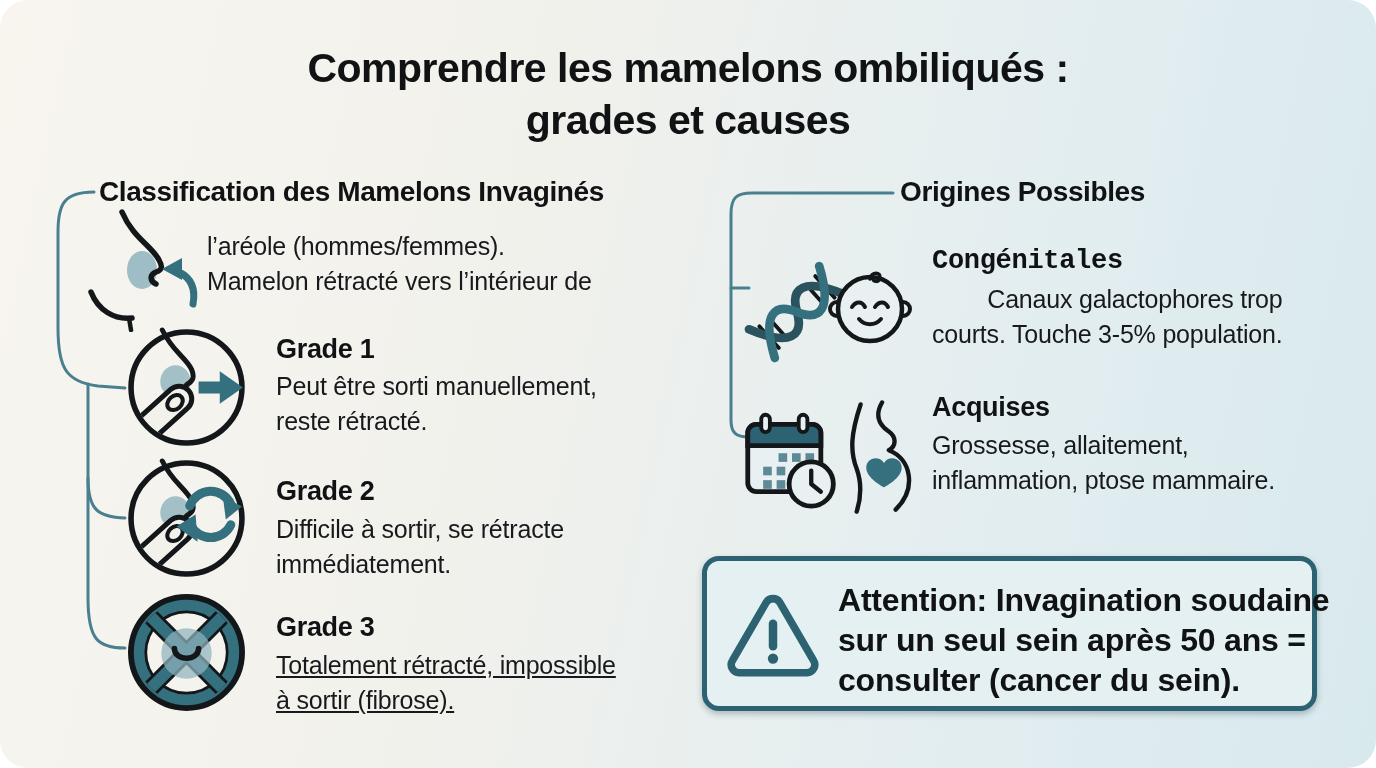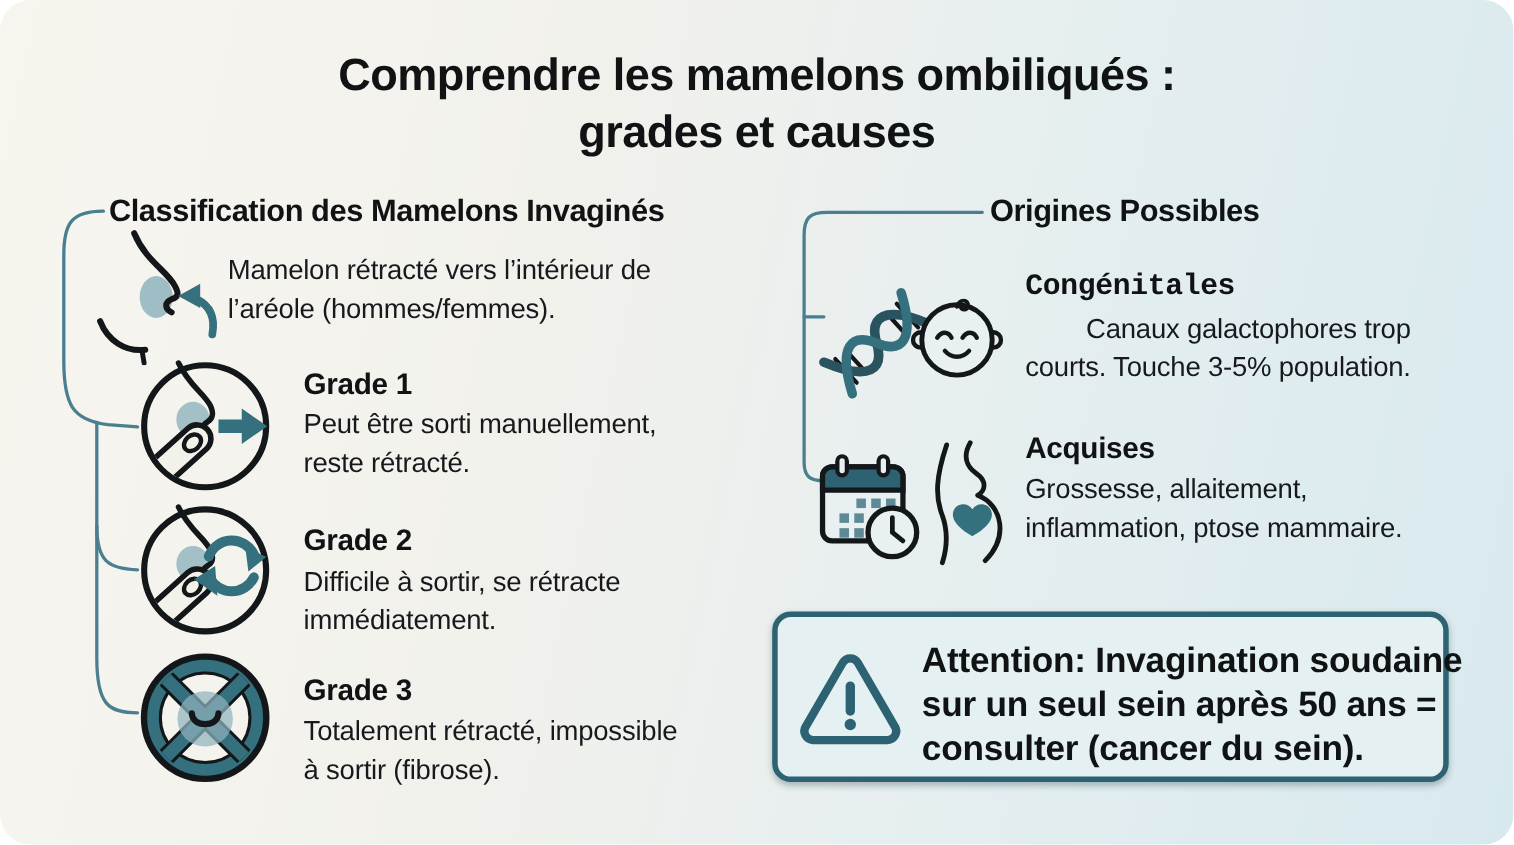--- a/index.html
+++ b/index.html
@@ -73,22 +73,22 @@
 
     <svg class="abs" style="left:78px;top:208px;" width="132" height="124" viewBox="0 0 132 124">
       <ellipse cx="64" cy="62" rx="15" ry="19" class="fsoft" opacity="0.85"></ellipse>
       <path d="M44,4 C55,30 74,38 81,52 C85,59 84,62 78,64 C71,67 72,73 78,76" class="si" stroke-width="5.5"></path>
       <path d="M13,84 C20,102 36,112 54,110" class="si" stroke-width="5.5"></path>
       <path d="M51,110 L53,122" class="si" stroke-width="4.5"></path>
       <path d="M101,64 C113,70 118,80 115,96" class="sa" stroke-width="7"></path>
       <polygon points="84,61 104,50 104,72" class="fa"></polygon>
     </svg>
     <div class="abs body-text" style="left:207px;top:229px;">
+      <div class="nowrap">l’aréole (hommes/femmes).</div>
       <div class="nowrap">Mamelon rétracté vers l’intérieur de</div>
-      <div class="nowrap">l’aréole (hommes/femmes).</div>
     </div>
 
     <svg class="abs" style="left:126px;top:327px;" width="121" height="121" viewBox="0 0 120 120">
       <defs>
           <clipPath id="gc1">
             <circle cx="60" cy="60" r="52.5"></circle>
           </clipPath>
         </defs>
       <circle cx="60" cy="60" r="55" class="si" stroke-width="5.5"></circle>
       <ellipse cx="49" cy="54" rx="15" ry="16" class="fsoft" opacity="0.8"></ellipse>
@@ -145,21 +145,21 @@
       <g clip-path="url(#gc3)">
         <line x1="20" y1="20" x2="100" y2="100" stroke="var(--ink)" stroke-width="17"></line>
         <line x1="100" y1="20" x2="20" y2="100" stroke="var(--ink)" stroke-width="17"></line>
         <line x1="20" y1="20" x2="100" y2="100" stroke="var(--accent)" stroke-width="11.5"></line>
         <line x1="100" y1="20" x2="20" y2="100" stroke="var(--accent)" stroke-width="11.5"></line>
       </g>
       <circle cx="60" cy="61" r="25" class="fsoft" opacity="0.72"></circle>
       <path d="M48,56 C48,69 72,69 72,56" fill="none" stroke="var(--ink)" stroke-width="5.5" stroke-linecap="round"></path>
     </svg>
     <div class="abs item-title nowrap" style="left:276px;top:612px;">Grade 3</div>
-    <div class="abs body-text" style="left:276px;top:648px;">
+    <div class="abs body-text" style="left:276px;top:648px;text-decoration:underline;">
       <div class="nowrap">Totalement rétracté, impossible</div>
       <div class="nowrap">à sortir (fibrose).</div>
     </div>
 
     <div class="abs col-heading nowrap" style="left:900px;top:176px;">Origines Possibles</div>
 
     <svg class="abs" style="left:744px;top:246px;" width="106" height="132" viewBox="0 0 110 130">
       <g transform="rotate(-42 55 65)">
         <line x1="16" y1="50" x2="16" y2="80" class="si" stroke-width="4"></line>
         <line x1="29" y1="57" x2="29" y2="73" class="si" stroke-width="4"></line>

